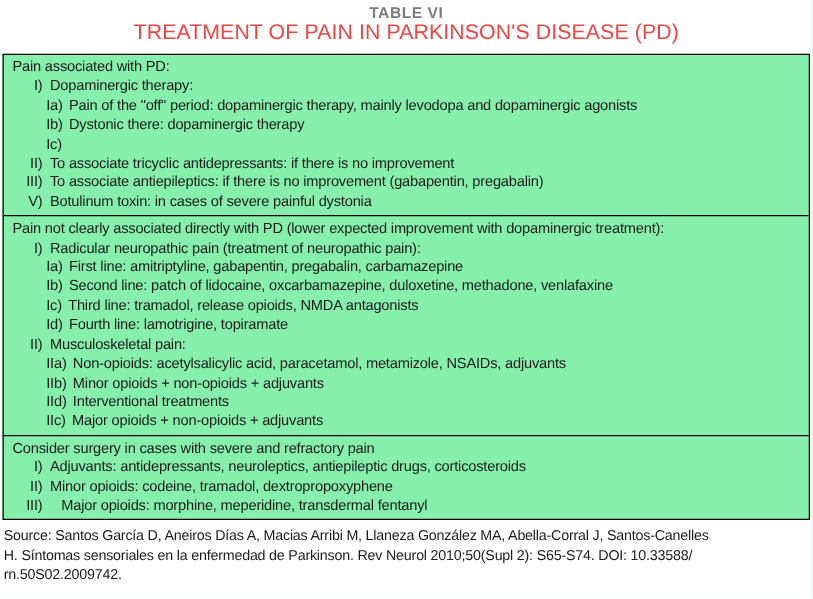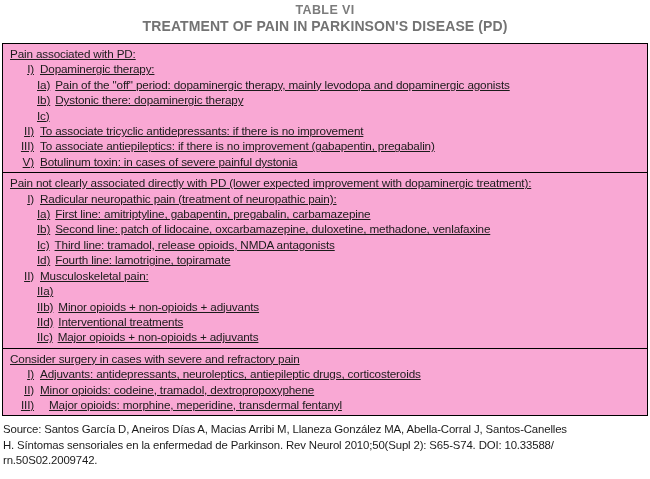--- a/index.html
+++ b/index.html
@@ -24,31 +24,30 @@
     padding-top: 3px;
     text-align: center;
     font-size: 12.5px;
     font-weight: bold;
     letter-spacing: 0.4px;
     color: #7c7c7c;
     line-height: 15px;
   }
   .subtitle {
     text-align: center;
-    font-size: 14px;
-    font-weight: bold;
+    font-size: 17px;
+    font-weight: normal;
     letter-spacing: 0.1px;
-    color: #737373;
+    color: #ef4444;
     line-height: 16px;
   }
   .table-box {
     margin: 9px 2px 0 2px;
     border: 1.5px solid #000000;
-    background: #f9a8d4;
-    text-decoration: underline;
+    background: #86efac;
   }
   .section {
     padding: 2px 4px 3px 5px;
   }
   .section + .section {
     border-top: 1px solid #000000;
   }
   .line {
     display: flex;
     align-items: baseline;
@@ -153,20 +152,21 @@
         <div class="line l2">
           <span class="num">Id)</span>
           <span class="txt">Fourth line: lamotrigine, topiramate</span>
         </div>
         <div class="line l1">
           <span class="num">II)</span>
           <span class="txt">Musculoskeletal pain:</span>
         </div>
         <div class="line l2">
           <span class="num">IIa)</span>
+          <span class="txt">Non-opioids: acetylsalicylic acid, paracetamol, metamizole, NSAIDs, adjuvants</span>
         </div>
         <div class="line l2">
           <span class="num">IIb)</span>
           <span class="txt">Minor opioids + non-opioids + adjuvants</span>
         </div>
         <div class="line l2">
           <span class="num">IId)</span>
           <span class="txt">Interventional treatments</span>
         </div>
         <div class="line l2">

